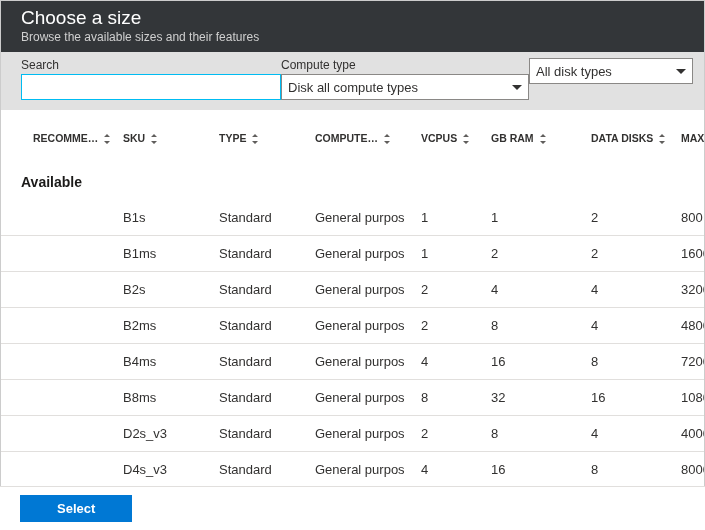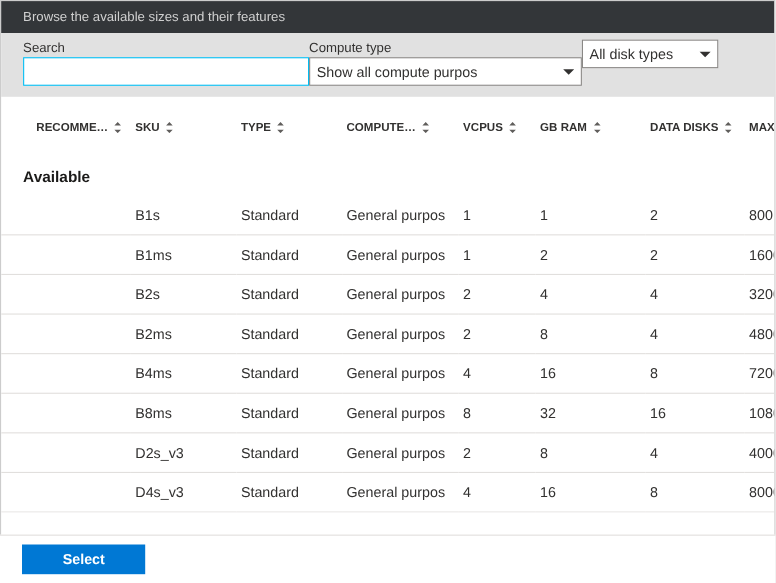--- a/index.html
+++ b/index.html
@@ -48,21 +48,21 @@
     border: 1px solid #8a8886;
     background: #fff;
     padding: 0 6px;
     font-size: 13px;
     display: flex;
     align-items: center;
     justify-content: space-between;
     cursor: pointer;
   }
   .compute-dd { width: 248px; }
-  .disk-dd { width: 124px; }
+  .disk-dd { width: 164px; }
   .chevron {
     width: 0; height: 0;
     border-left: 5px solid transparent;
     border-right: 5px solid transparent;
     border-top: 5px solid #323130;
   }
   .table-wrap {
     padding: 16px 0 0 0;
     overflow-x: hidden;
   }
@@ -126,32 +126,33 @@
     font-size: 13px;
     font-weight: 600;
     padding: 6px 37px;
     cursor: pointer;
   }
 </style>
 </head>
 <body>
 
 <div class="header">
+  <h1>Choose a size</h1>
   <div class="subtitle">Browse the available sizes and their features</div>
 </div>
 
 <div class="filters">
   <div class="filter-group">
     <span class="filter-label">Search</span>
     <input class="search-input" type="text" placeholder="" style="">
   </div>
   <div class="filter-group">
     <span class="filter-label">Compute type</span>
     <div class="dropdown compute-dd">
-      <span>Show all compute purpos</span>
+      <span>Disk all compute types</span>
       <span class="chevron"></span>
     </div>
   </div>
   <div class="filter-group">
     <div class="dropdown disk-dd">
       <span>All disk types</span>
       <span class="chevron"></span>
     </div>
   </div>
 </div>

